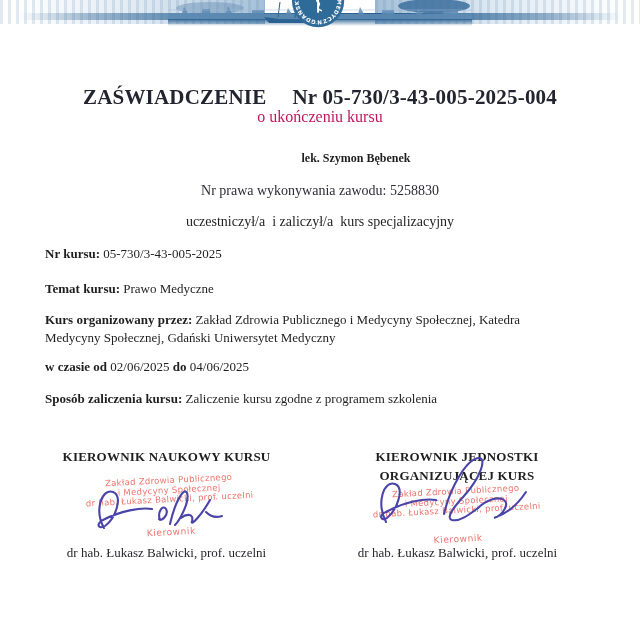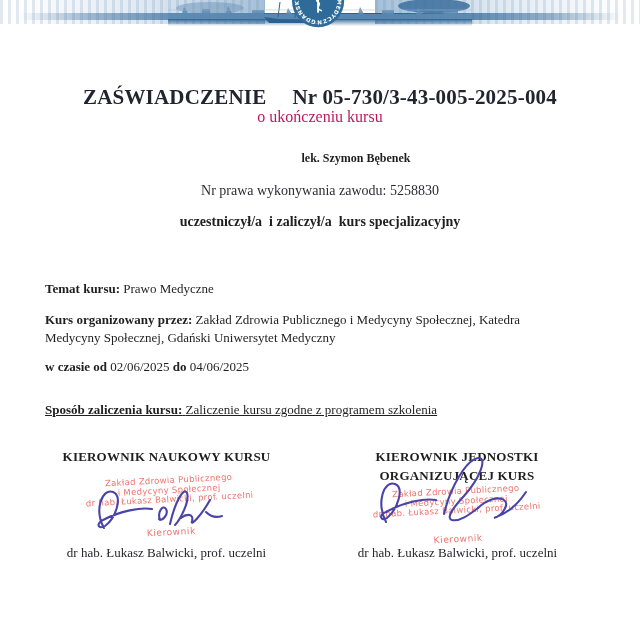--- a/index.html
+++ b/index.html
@@ -30,28 +30,28 @@
   .cityscape{position:absolute;left:168px;top:0;width:304px;height:28px;}
   .seal{position:absolute;left:262px;top:-26px;width:116px;height:58px;}
   
   .center{position:absolute;left:0;width:640px;text-align:center;}
   .pre{white-space:pre;}
   .title-line{top:85px;font-size:21px;font-weight:bold;color:#242430;letter-spacing:0.2px;}
   .title-num{margin-left:26px;}
   .subtitle{top:108px;font-size:16px;color:#be185d;}
   .recipient{top:151px;font-size:12px;font-weight:bold;padding-left:36px;}
   .license{top:183px;font-size:14px;color:#2c2c36;}
-  .participation{top:214px;font-size:14px;font-weight:bold;}
+  .participation{top:214px;font-size:14px;font-weight:normal;}
   .row{position:absolute;left:45px;width:556px;font-size:13px;line-height:1.35;}
   .row .lbl{font-weight:bold;}
   .row-nr{top:245px;}
   .row-temat{top:280px;}
   .row-org{top:311px;width:485px;}
   .row-czas{top:358px;}
-  .row-sposob{top:401px;text-decoration:underline;}
+  .row-sposob{top:390px;}
   
   .sig-head{position:absolute;font-size:13px;font-weight:bold;text-align:center;line-height:1.45;letter-spacing:0.2px;}
   .sig-head-left{left:44px;top:448px;width:245px;}
   .sig-head-right{left:337px;top:448px;width:240px;}
   .sig-name{position:absolute;font-size:13px;text-align:center;color:#26262e;}
   .sig-name-left{left:34px;top:545px;width:265px;}
   .sig-name-right{left:330px;top:545px;width:255px;}
   .stamp{position:absolute;width:210px;text-align:center;color:#ec766e;
     font-family:"DejaVu Sans","Liberation Sans",sans-serif;font-size:8.5px;line-height:1.12;
     letter-spacing:0.3px;transform:rotate(-3deg);}
@@ -107,20 +107,24 @@
 
   <div class="center title-line">
     <span>ZAŚWIADCZENIE</span><span class="title-num">Nr 05-730/3-43-005-2025-004</span>
   </div>
   <div class="center subtitle">o ukończeniu kursu</div>
 
   <div class="center recipient">lek. Szymon Bębenek</div>
   <div class="center license">Nr prawa wykonywania zawodu: 5258830</div>
   <div class="center participation pre">uczestniczył/a  i zaliczył/a  kurs specjalizacyjny</div>
 
+  <div class="row row-nr">
+    <span class="lbl">Nr kursu:</span>
+    <span>05-730/3-43-005-2025</span>
+  </div>
   <div class="row row-org">
     <span class="lbl">Kurs organizowany przez:</span>
     <span>Zakład Zdrowia Publicznego i Medycyny Społecznej, Katedra Medycyny Społecznej, Gdański Uniwersytet Medyczny</span>
   </div>
   <div class="row row-temat">
     <span class="lbl">Temat kursu:</span>
     <span>Prawo Medyczne</span>
   </div>
   <div class="row row-czas">
     <span class="lbl">w czasie od</span>

